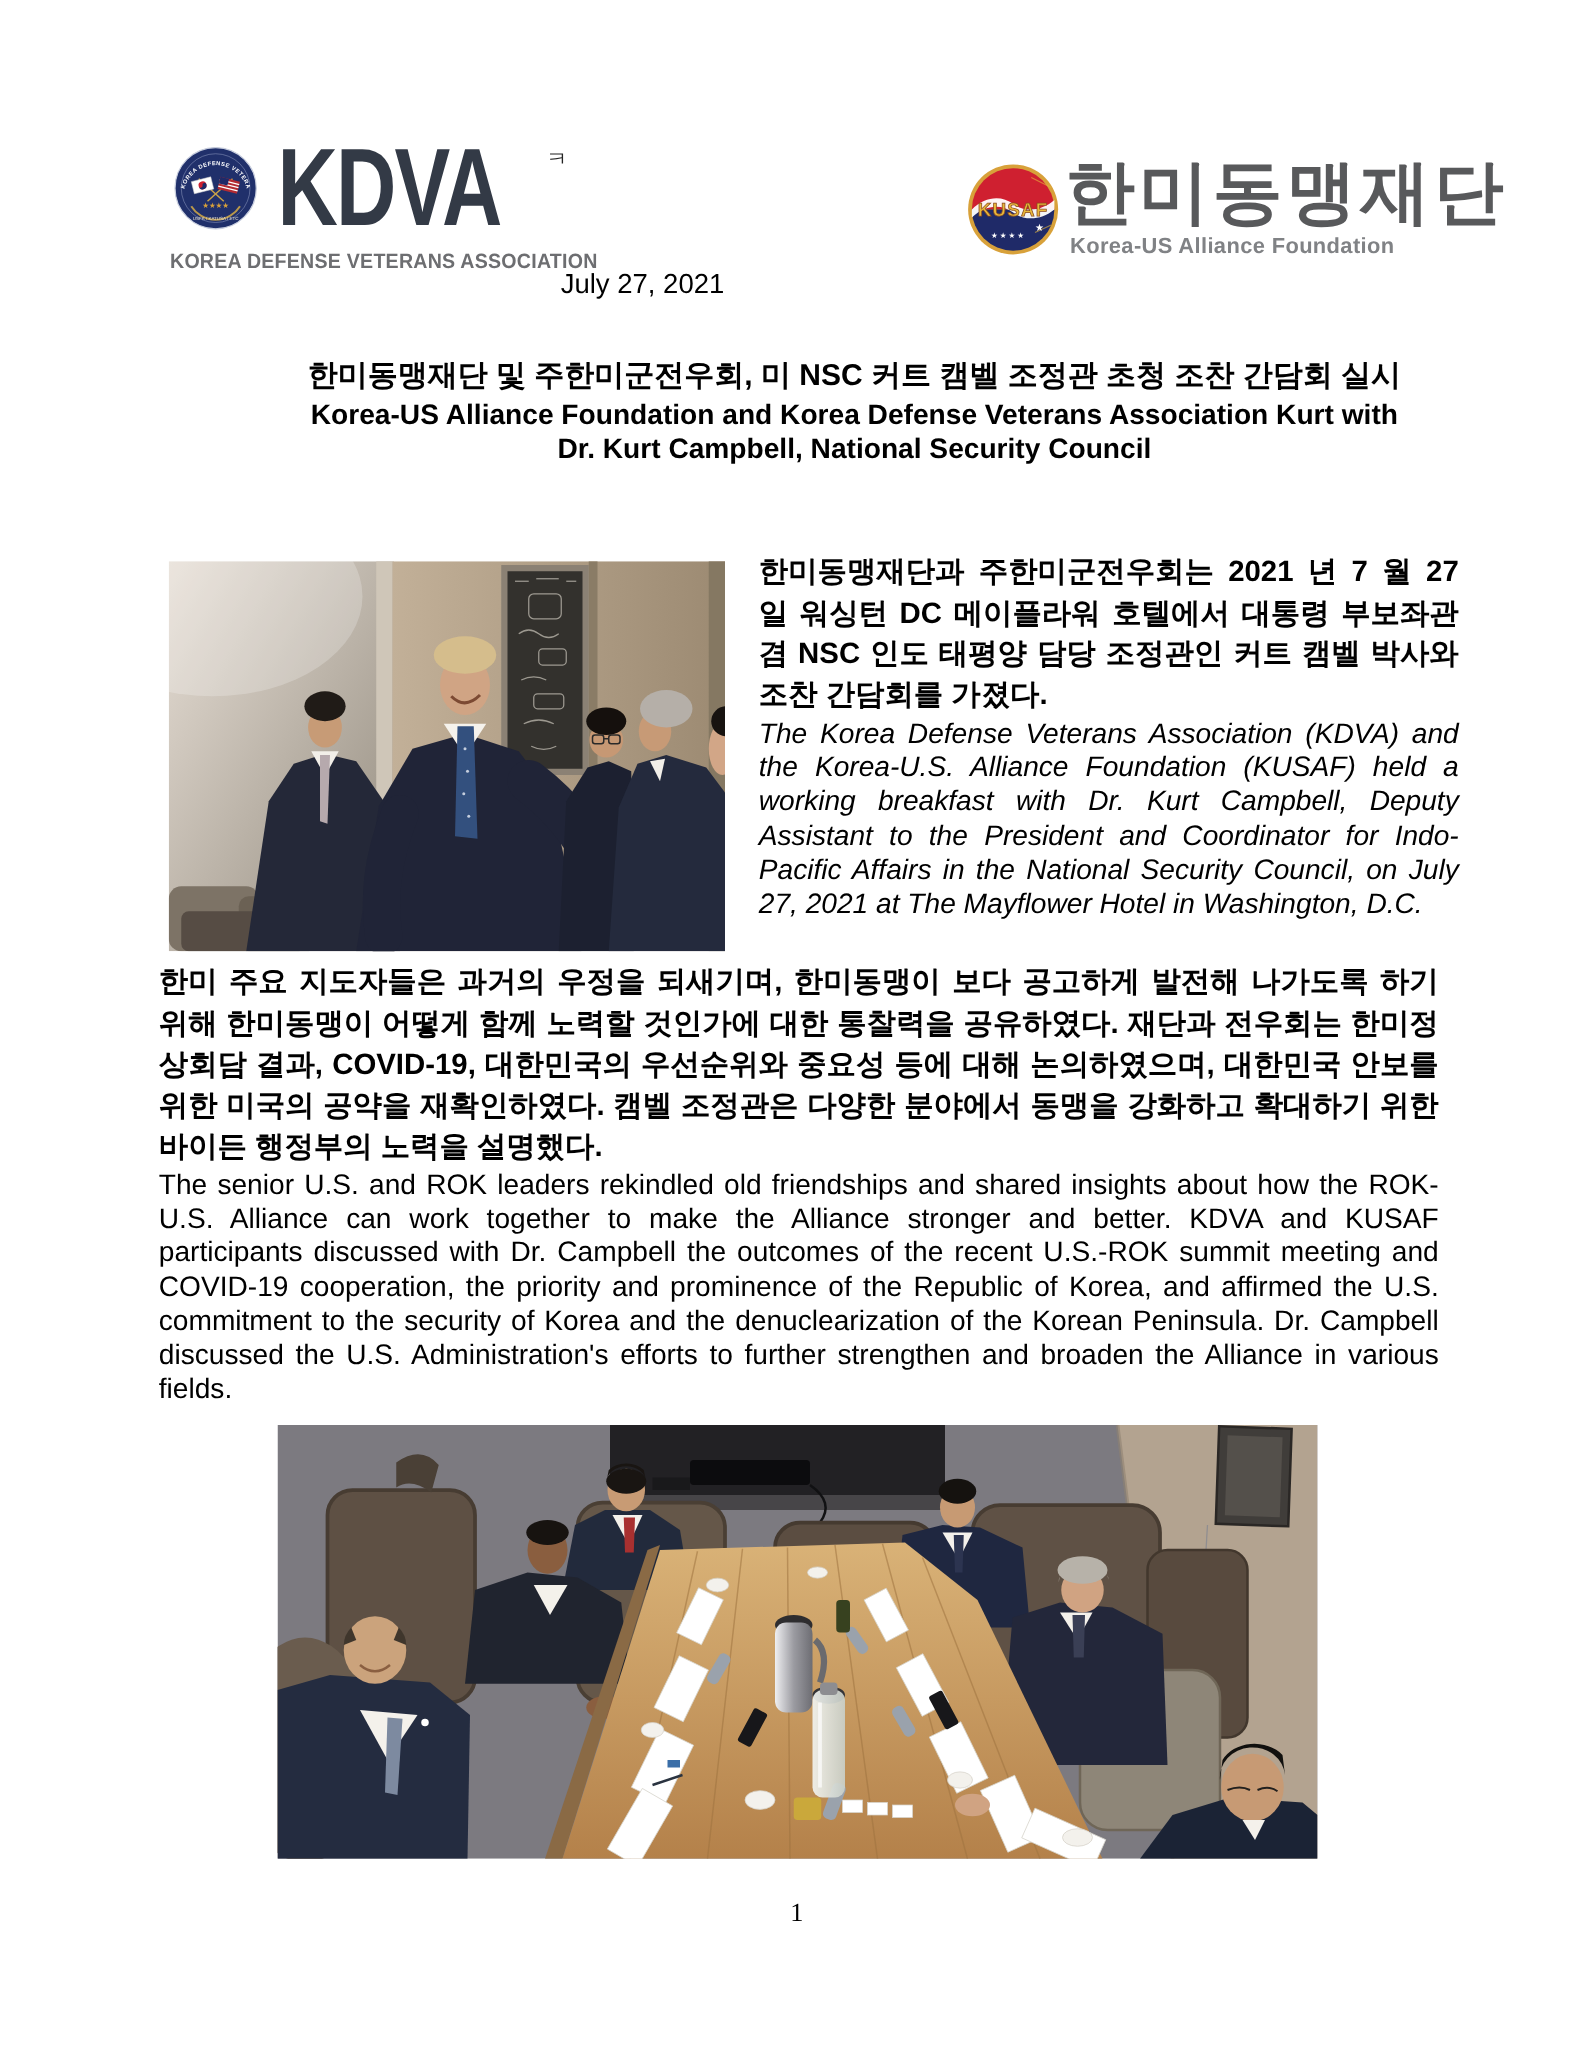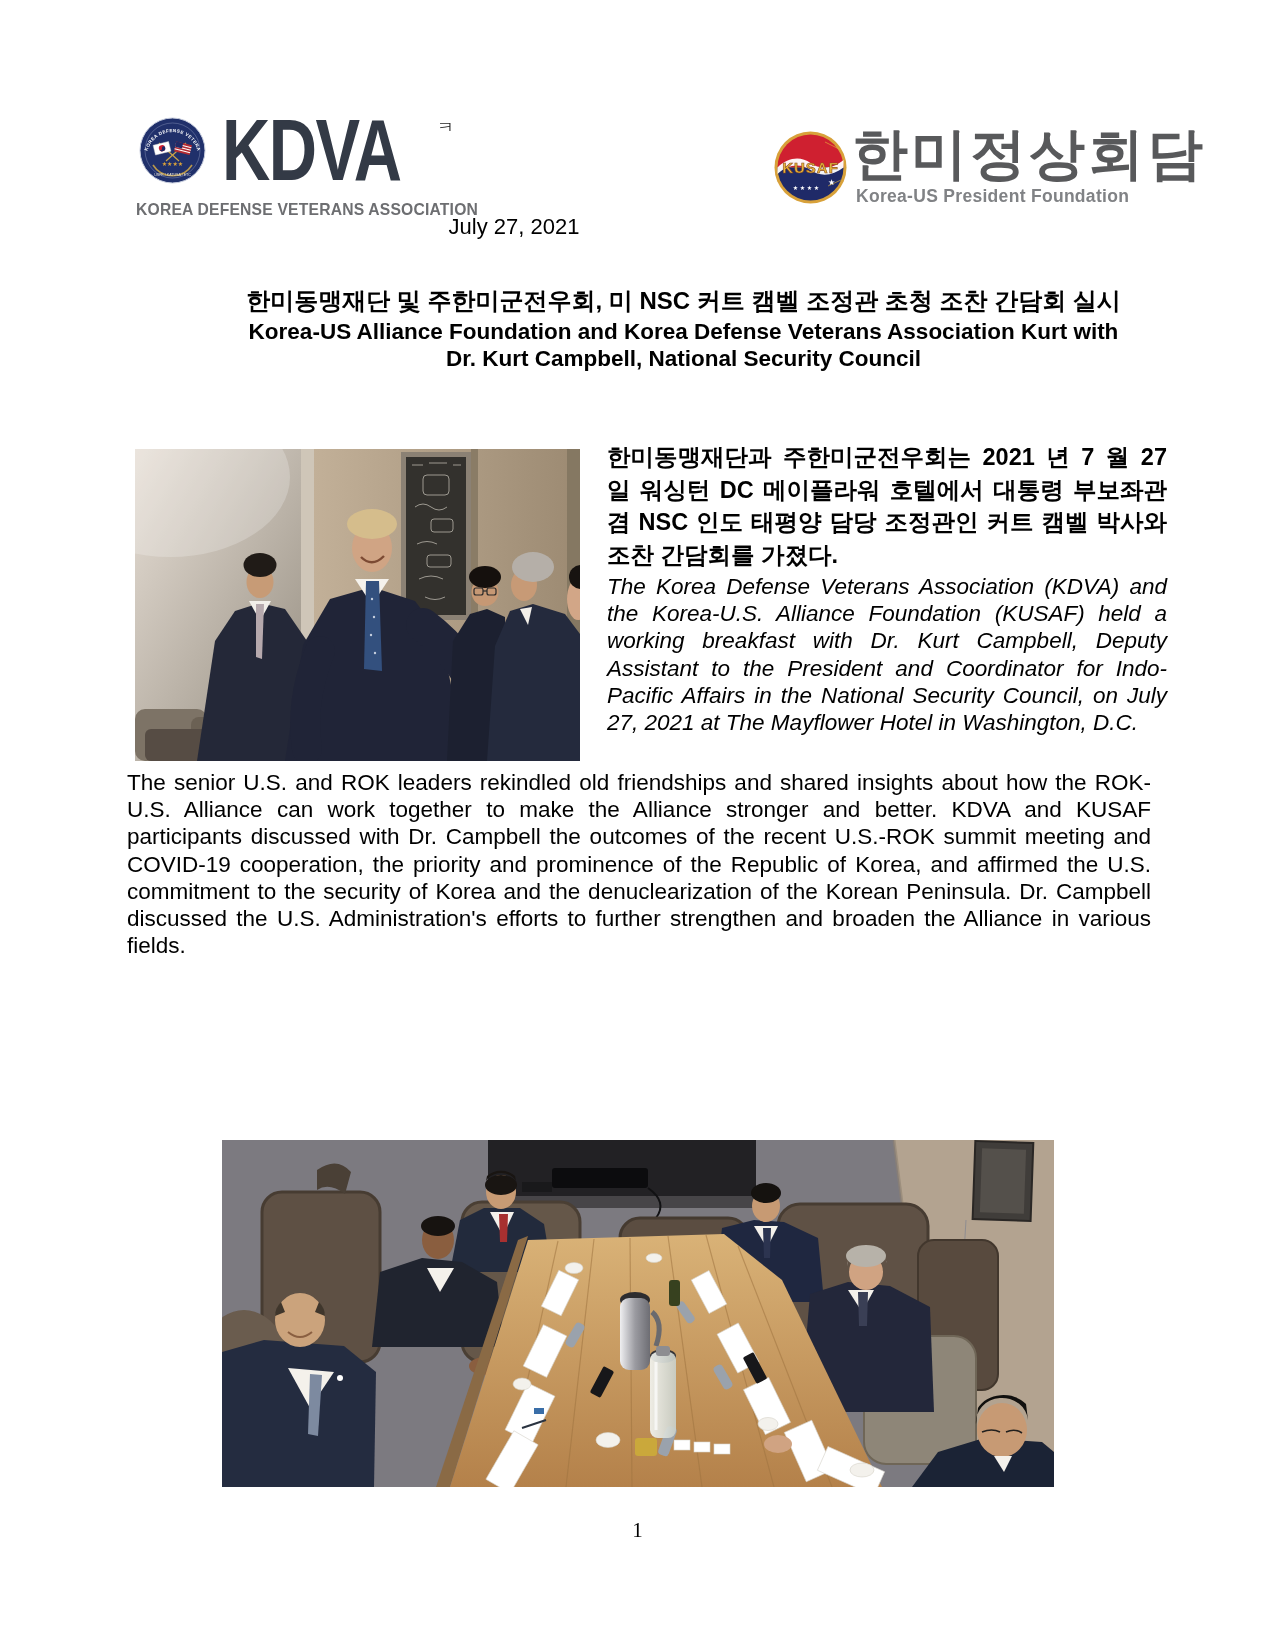--- a/index.html
+++ b/index.html
@@ -88,22 +88,22 @@
     <path d="M 4.5,37.5 A 33,33 0 0 0 70.5,37.5 Z" fill="#1f2a68"></path>
     <path d="M4.5,37.5 C15,27 28,26 37.5,33 C47,40 60,39 70.5,30 L70.5,37.5 C60,46 47,47 37.5,40 C28,33 15,34 4.5,44 Z" fill="#ffffff" opacity=".95"></path>
     <g stroke="#e8b83a" stroke-width="1" opacity=".6">
       <line x1="52" y1="12" x2="68" y2="20"></line>
         <line x1="55" y1="56" x2="68" y2="50"></line>
     </g>
     <text x="37.5" y="43" text-anchor="middle" font-size="15" font-weight="bold" fill="#e8b83a" stroke="#8a4a1f" stroke-width=".6" letter-spacing="1">KUSAF</text>
     <text x="33" y="60" text-anchor="middle" font-size="6" fill="#ffffff">★ ★ ★ ★</text>
     <text x="55" y="55" font-size="8" fill="#ffffff">★</text>
   </svg>
-  <div class="kusaf-ko">한미정상회담</div>
-  <div class="kusaf-en">Korea-US President Foundation</div>
+  <div class="kusaf-ko">한미동맹재단</div>
+  <div class="kusaf-en">Korea-US Alliance Foundation</div>
 
   <div class="title-block">
     <div class="title-ko">한미동맹재단 및 주한미군전우회, 미 NSC 커트 캠벨 조정관 초청 조찬 간담회 실시</div>
     <div class="title-en">Korea-US Alliance Foundation and Korea Defense Veterans Association Kurt with</div>
     <div class="title-en">Dr. Kurt Campbell, National Security Council</div>
   </div>
 
   <svg class="photo1" viewBox="0 0 445 312" preserveAspectRatio="none">
     <defs>
       <linearGradient id="p1L" x1="0" y1="0" x2="1" y2="1">
@@ -190,20 +190,21 @@
       <ellipse cx="446" cy="128" rx="12" ry="12" fill="#171310"></ellipse>
     </g>
   </svg>
 
   <div class="col-right">
     <p class="ko-bold">한미동맹재단과 주한미군전우회는 2021 년 7 월 27 일 워싱턴 DC 메이플라워 호텔에서 대통령 부보좌관 겸 NSC 인도 태평양 담당 조정관인 커트 캠벨 박사와 조찬 간담회를 가졌다.</p>
     <p class="en-body">The Korea Defense Veterans Association (KDVA) and the Korea-U.S. Alliance Foundation (KUSAF) held a working breakfast with Dr. Kurt Campbell, Deputy Assistant to the President and Coordinator for Indo-Pacific Affairs in the National Security Council, on July 27, 2021 at The Mayflower Hotel in Washington, D.C.</p>
   </div>
 
   <div class="section2">
+    <p class="ko-bold">한미 주요 지도자들은 과거의 우정을 되새기며, 한미동맹이 보다 공고하게 발전해 나가도록 하기 위해 한미동맹이 어떻게 함께 노력할 것인가에 대한 통찰력을 공유하였다. 재단과 전우회는 한미정상회담 결과, COVID-19, 대한민국의 우선순위와 중요성 등에 대해 논의하였으며, 대한민국 안보를 위한 미국의 공약을 재확인하였다. 캠벨 조정관은 다양한 분야에서 동맹을 강화하고 확대하기 위한 바이든 행정부의 노력을 설명했다.</p>
     <p class="en-body">The senior U.S. and ROK leaders rekindled old friendships and shared insights about how the ROK-U.S. Alliance can work together to make the Alliance stronger and better. KDVA and KUSAF participants discussed with Dr. Campbell the outcomes of the recent U.S.-ROK summit meeting and COVID-19 cooperation, the priority and prominence of the Republic of Korea, and affirmed the U.S. commitment to the security of Korea and the denuclearization of the Korean Peninsula. Dr. Campbell discussed the U.S. Administration's efforts to further strengthen and broaden the Alliance in various fields.</p>
   </div>
 
   <svg class="photo2" viewBox="0 0 832 347" preserveAspectRatio="none">
     <defs>
       <linearGradient id="wood" x1="0" y1="0" x2="0" y2="1">
         <stop offset="0" stop-color="#d9b277"></stop>
           <stop offset="1" stop-color="#b4814a"></stop>
       </linearGradient>
       <linearGradient id="metal" x1="0" y1="0" x2="1" y2="0">

